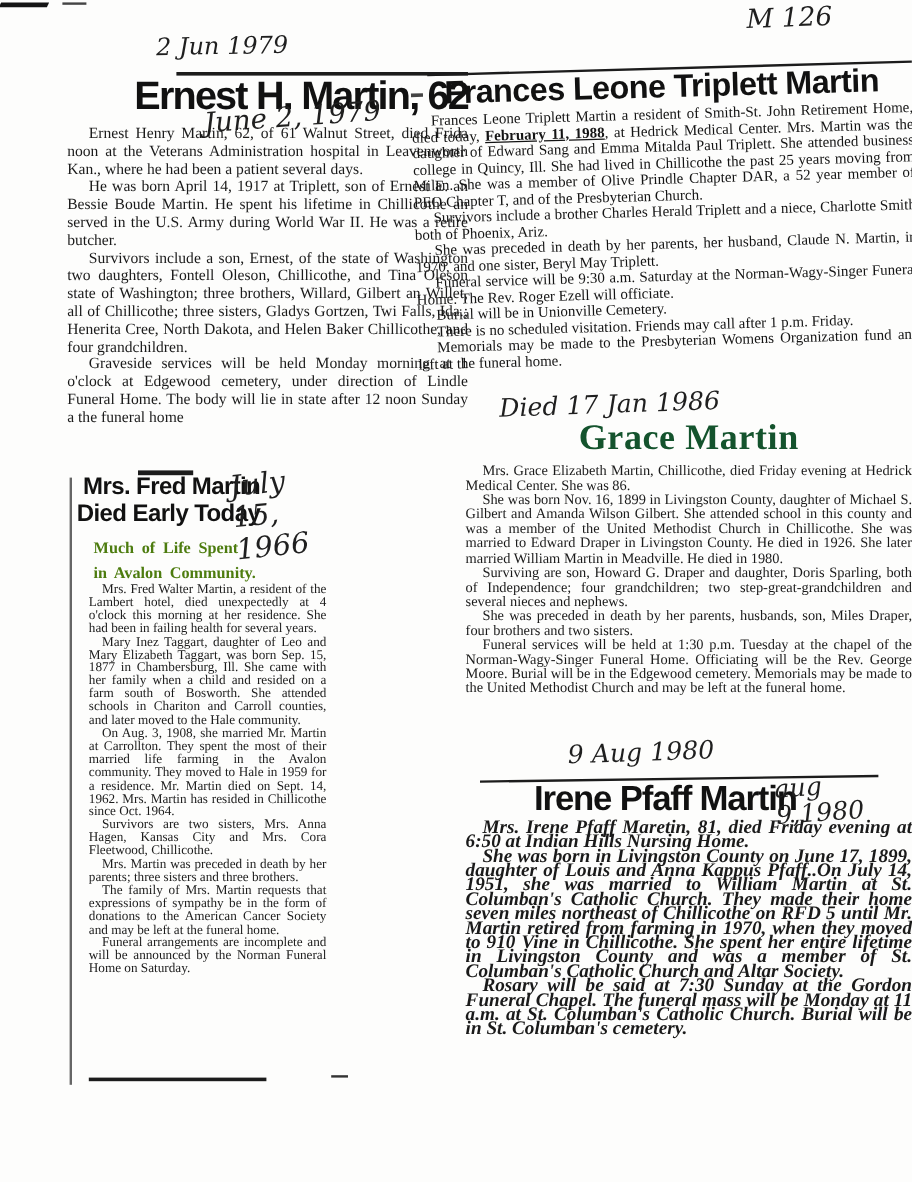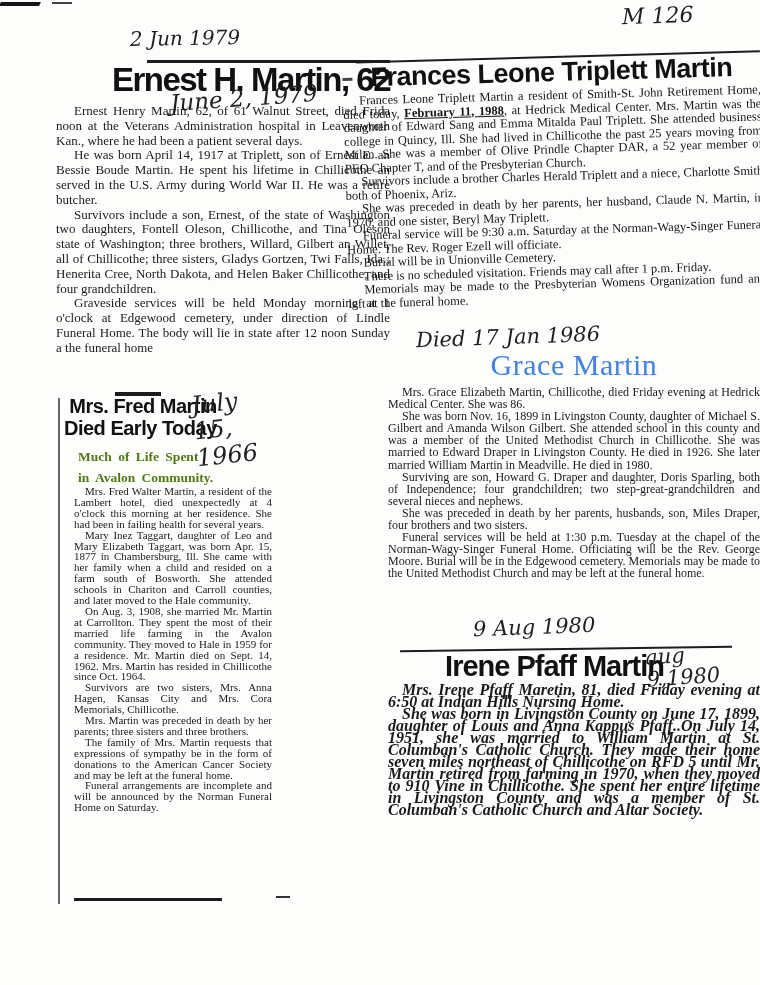--- a/index.html
+++ b/index.html
@@ -22,22 +22,22 @@
   }
   .hand-wrap{white-space:normal;}
   
   .headline-sans{
     font-family:"Liberation Sans", sans-serif;
     font-weight:bold;
     color:#111;
   }
   .headline-serif{
     font-family:"Liberation Serif", serif;
-    font-weight:normal;
-    color:#3b82f6;
+    font-weight:bold;
+    color:#14532d;
   }
   .news-body p{
     margin:0;
     text-align:justify;
   }
   .rule{background:#1c1c1c;}
   
   .scan-mark{background:#151515;}
 
   
@@ -136,23 +136,23 @@
       <div>Mrs. Fred Martin</div>
       <div>Died Early Today</div>
     </div>
     <div class="abs hand hand-wrap hand-date">July 15, 1966</div>
     <div class="abs subhead">
       <div>Much of Life Spent</div>
       <div>in Avalon Community.</div>
     </div>
     <div class="abs news-body">
       <p>Mrs. Fred Walter Martin, a resident of the Lambert hotel, died unexpectedly at 4 o'clock this morning at her residence. She had been in failing health for several years.</p>
-      <p>Mary Inez Taggart, daughter of Leo and Mary Elizabeth Taggart, was born Apr. 15, 1877 in Chambersburg, Ill. She came with her family when a child and resided on a farm south of Bosworth. She attended schools in Chariton and Carroll counties, and later moved to the Hale community.</p>
+      <p>Mary Inez Taggart, daughter of Leo and Mary Elizabeth Taggart, was born Sep. 15, 1877 in Chambersburg, Ill. She came with her family when a child and resided on a farm south of Bosworth. She attended schools in Chariton and Carroll counties, and later moved to the Hale community.</p>
       <p>On Aug. 3, 1908, she married Mr. Martin at Carrollton. They spent the most of their married life farming in the Avalon community. They moved to Hale in 1959 for a residence. Mr. Martin died on Sept. 14, 1962. Mrs. Martin has resided in Chillicothe since Oct. 1964.</p>
-      <p>Survivors are two sisters, Mrs. Anna Hagen, Kansas City and Mrs. Cora Memorials, Chillicothe.</p>
+      <p>Survivors are two sisters, Mrs. Anna Hagen, Kansas City and Mrs. Cora Fleetwood, Chillicothe.</p>
       <p>Mrs. Martin was preceded in death by her parents; three sisters and three brothers.</p>
       <p>The family of Mrs. Martin requests that expressions of sympathy be in the form of donations to the American Cancer Society and may be left at the funeral home.</p>
       <p>Funeral arrangements are incomplete and will be announced by the Norman Funeral Home on Saturday.</p>
     </div>
     <div class="abs rule bottom-rule"></div>
     <div class="abs bottom-dash"></div>
   </div>
 
   <div class="abs" id="clip-grace">
     <div class="abs hand hand-top">Died 17 Jan 1986</div>
@@ -167,16 +167,17 @@
   </div>
 
   <div class="abs" id="clip-irene">
     <div class="abs hand hand-top">9 Aug 1980</div>
     <div class="abs rule rule-top"></div>
     <div class="abs headline headline-sans">Irene Pfaff Martin</div>
     <div class="abs hand hand-wrap hand-inline">aug 9,1980</div>
     <div class="abs news-body">
       <p>Mrs. Irene Pfaff Maretin, 81, died Friday evening at 6:50 at Indian Hills Nursing Home.</p>
       <p>She was born in Livingston County on June 17, 1899, daughter of Louis and Anna Kappus Pfaff..On July 14, 1951, she was married to William Martin at St. Columban's Catholic Church. They made their home seven miles northeast of Chillicothe on RFD 5 until Mr. Martin retired from farming in 1970, when they moved to 910 Vine in Chillicothe. She spent her entire lifetime in Livingston County and was a member of St. Columban's Catholic Church and Altar Society.</p>
+      <p>Rosary will be said at 7:30 Sunday at the Gordon Funeral Chapel. The funeral mass will be Monday at 11 a.m. at St. Columban's Catholic Church. Burial will be in St. Columban's cemetery.</p>
     </div>
   </div>
 
 </div>
 
 </body></html>

